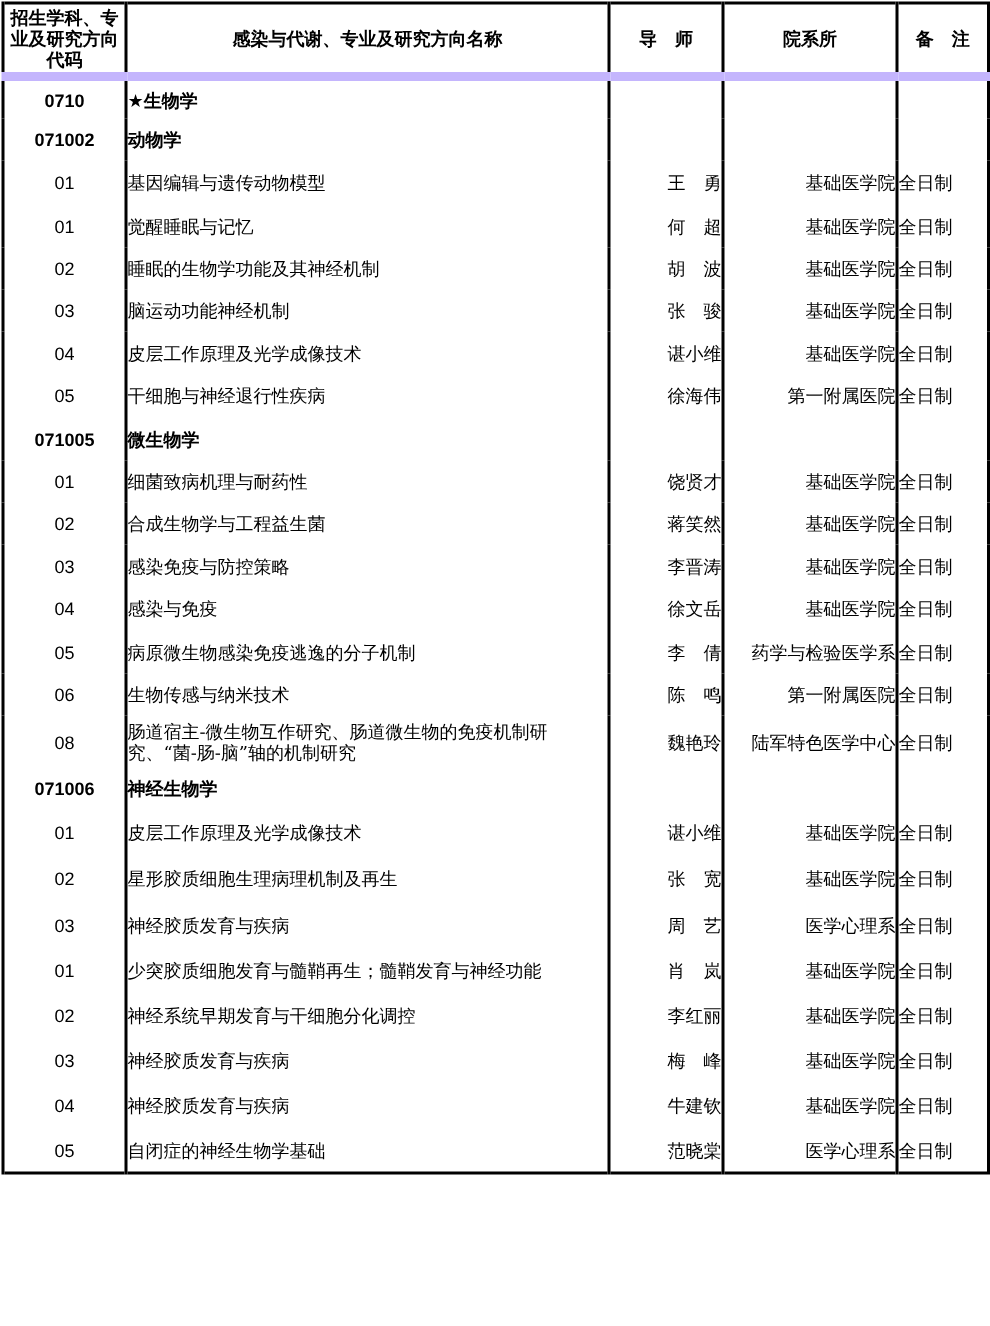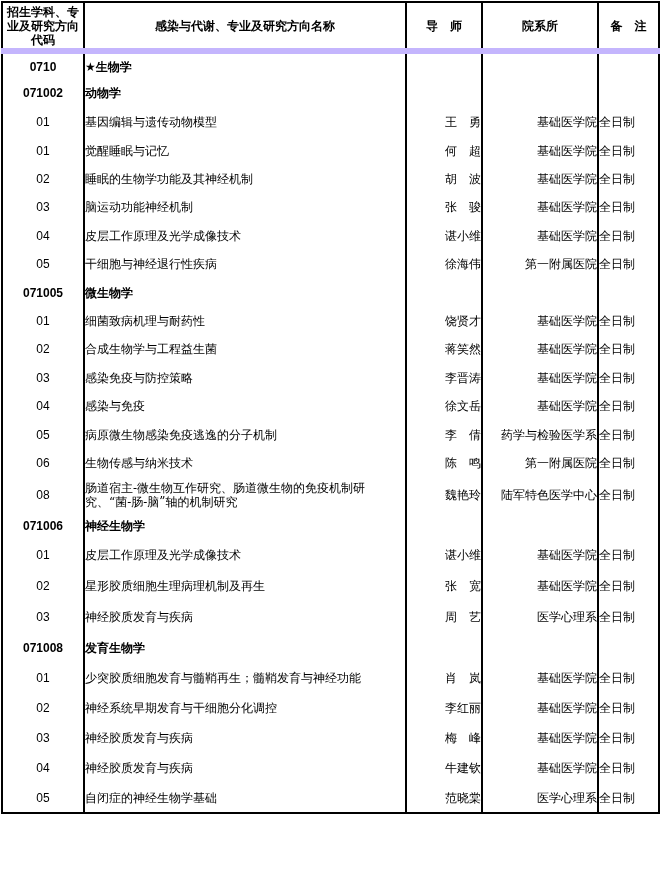--- a/index.html
+++ b/index.html
@@ -189,27 +189,20 @@
         <td class="dept">基础医学院</td>
         <td class="note">全日制</td>
       </tr>
       <tr class="row" style="height: 30px;">
         <td class="code">03</td>
         <td class="name">神经胶质发育与疾病</td>
         <td class="advisor">周　艺</td>
         <td class="dept">医学心理系</td>
         <td class="note">全日制</td>
       </tr>
-      <tr class="row" style="height: 31px;">
-        <td class="code bold">071008</td>
-        <td class="name bold">发育生物学</td>
-        <td class="advisor"></td>
-        <td class="dept"></td>
-        <td class="note"></td>
-      </tr>
       <tr class="row" style="height: 30px;">
         <td class="code">01</td>
         <td class="name">少突胶质细胞发育与髓鞘再生；髓鞘发育与神经功能</td>
         <td class="advisor">肖　岚</td>
         <td class="dept">基础医学院</td>
         <td class="note">全日制</td>
       </tr>
       <tr class="row" style="height: 30px;">
         <td class="code">02</td>
         <td class="name">神经系统早期发育与干细胞分化调控</td>

